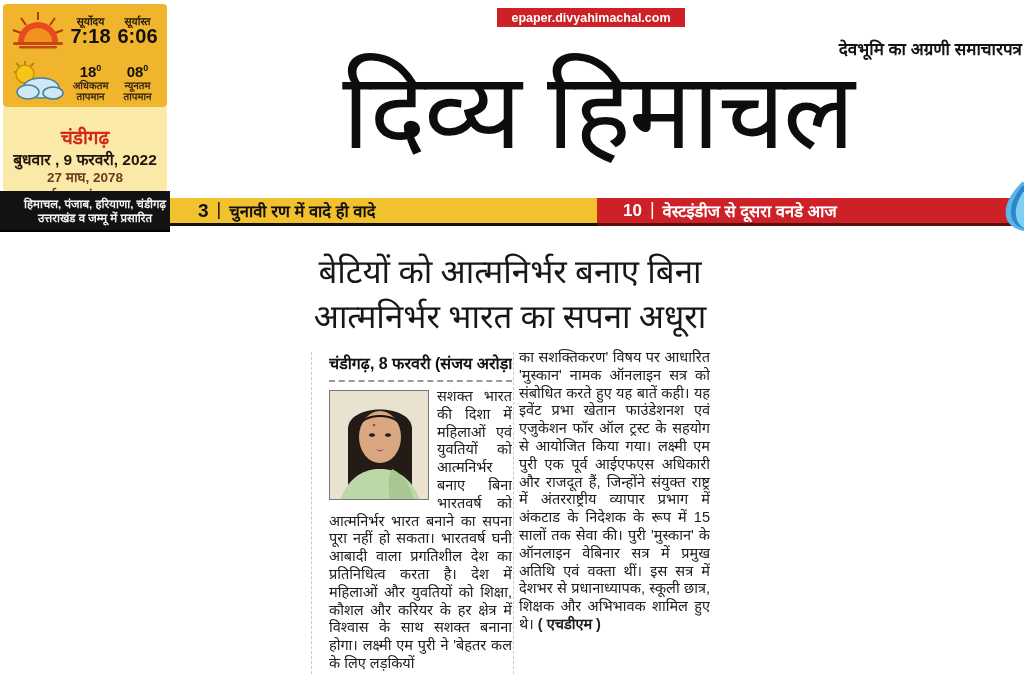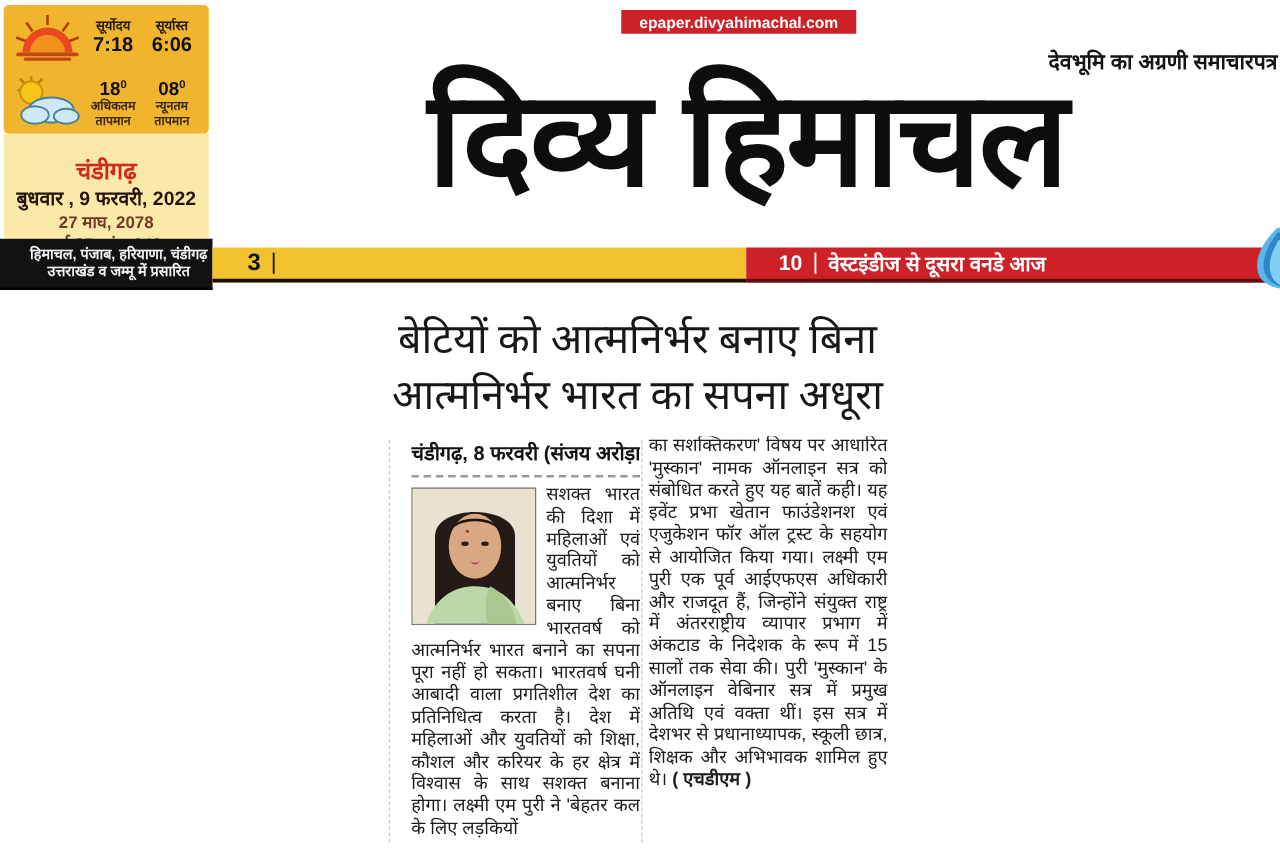--- a/index.html
+++ b/index.html
@@ -15,21 +15,21 @@
     position:absolute; left:3px; top:4px; width:164px; height:103px;
     background:#f1b42d; border-radius:4px;
     display:flex; flex-direction:column; justify-content:space-between;
     padding:6px 6px 4px 6px;
   }
   .weather-row { display:flex; align-items:center; }
   .weather-icon { width:58px; flex:0 0 58px; display:flex; justify-content:center; }
   .weather-cols { flex:1; display:flex; text-align:center; }
   .weather-col { flex:1; }
   .w-label { font-size:10.5px; font-weight:bold; color:#231a08; line-height:12px; }
-  .w-time  { font-size:16px; font-weight:bold; color:#111; line-height:19px; }
+  .w-time  { font-size:20px; font-weight:bold; color:#111; line-height:19px; }
   .w-temp  { font-size:15px; font-weight:bold; color:#111; line-height:17px; }
   .w-temp sup { font-size:9px; }
   .w-sub   { font-size:10px; font-weight:bold; color:#3a2a10; line-height:11.5px; }
 
   
   .edition-panel {
     position:absolute; left:3px; top:107px; width:164px; height:84px;
     background:#fbe9a8; text-align:center; padding-top:19px;
     border-radius:0 0 3px 3px;
   }
@@ -44,21 +44,21 @@
     font-size:11.5px; font-weight:bold; line-height:14px;
     display:flex; flex-direction:column; justify-content:center;
     border-bottom:2px solid #000;
     padding-left:20px;
   }
 
   
   .masthead-title {
     position:absolute; left:175px; top:22px; width:845px; height:170px;
     display:flex; align-items:center; justify-content:center;
-    font-size:106px; font-weight:700; color:#0d0d0d;
+    font-size:106px; font-weight:400; color:#0d0d0d;
     white-space:nowrap; letter-spacing:-2px; overflow:hidden;
   }
   .epaper-badge {
     position:absolute; left:497px; top:8px; width:188px; height:19px;
     background:#cd2127; color:#fff; font-size:12.5px; font-weight:bold;
     display:flex; align-items:center; justify-content:center;
   }
   .masthead-tagline {
     position:absolute; left:800px; top:37px; width:222px; height:26px;
     font-size:17px; font-weight:bold; color:#141414; text-align:right;
@@ -192,20 +192,21 @@
     <div>उत्तराखंड व जम्मू में प्रसारित</div>
   </div>
 
   <div class="epaper-badge">epaper.divyahimachal.com</div>
   <div class="masthead-title">दिव्य हिमाचल</div>
   <div class="masthead-tagline">देवभूमि का अग्रणी समाचारपत्र</div>
 
   <div class="teaser-yellow">
     <span class="teaser-page">3</span>
     <span class="teaser-sep">|</span>
+    <span class="teaser-text">चुनावी रण में वादे ही वादे</span>
   </div>
   <div class="teaser-red">
     <span class="teaser-page">10</span>
     <span class="teaser-sep">|</span>
     <span class="teaser-text">वेस्टइंडीज से दूसरा वनडे आज</span>
   </div>
   <div class="cricket-player">
     <svg width="26" height="49" viewBox="0 0 26 49">
       <path d="M24 0 C14 10 6 22 8 34 C9 42 16 47 26 49 L26 0 Z" fill="#59b7ea"></path>
       <path d="M24 4 C17 13 12 23 13 33 C14 40 19 45 26 47 L26 4 Z" fill="#2f86c9"></path>

